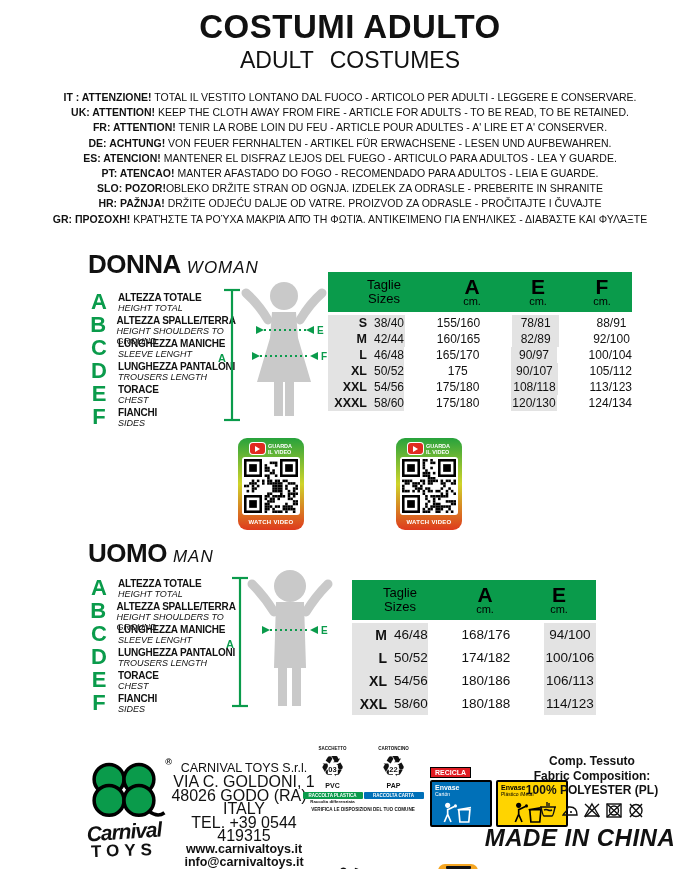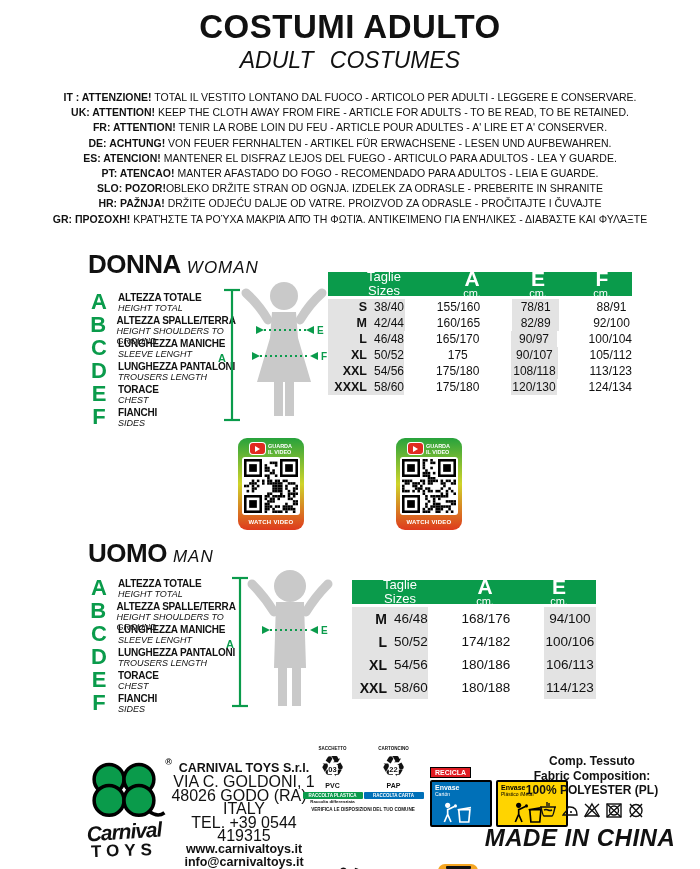--- a/index.html
+++ b/index.html
@@ -4,21 +4,21 @@
 <style>
   * { margin:0; padding:0; box-sizing:border-box; }
   html,body { background:#fff; }
   body { font-family:"Liberation Sans", sans-serif; color:#111; }
   .page { position:relative; width:700px; height:869px; background:#fff; overflow:hidden; margin:0 auto;border-radius:19px; }
 
   
   .title { position:absolute; top:8px; left:0; width:100%; text-align:center;
            font-size:33px; font-weight:bold; letter-spacing:.5px; }
   .subtitle { position:absolute; top:47px; left:0; width:100%; text-align:center;
-              font-size:23px; font-style:italic; word-spacing:10px; }
+              font-size:23px; word-spacing:10px; }
 
   
   .warnings { position:absolute; top:90px; left:0; width:100%; text-align:center; }
   .wline { font-size:10.5px; line-height:15.2px; white-space:nowrap; }
   .wline .wp { font-weight:bold; }
 
   
   .section-title { position:absolute; left:88px; }
   .st-it { font-size:26px; font-weight:bold; letter-spacing:-.5px; }
   .st-en { font-size:17px; font-style:italic; margin-left:6px; letter-spacing:1px; }
@@ -29,21 +29,21 @@
   .leg-letter { width:30px; font-size:22px; line-height:20px; font-weight:bold; color:#0a9b4b; text-align:center; }
   .leg-text { padding-left:4px; }
   .leg-it { font-size:10px; font-weight:bold; line-height:11px; letter-spacing:-.2px; }
   .leg-en { font-size:9px; font-style:italic; line-height:10px; }
 
   
   .figure { position:absolute; }
 
   
   .stable { position:absolute; }
-  .st-head { display:flex; background:#0a9b4b; color:#ffffff; height:24px; }
+  .st-head { display:flex; background:#0a9b4b; color:#000000; height:40px; }
   .h-sizes { display:flex; flex-direction:column; align-items:center; justify-content:center; font-size:13px; line-height:14.5px; }
   .h-col { display:flex; flex-direction:column; align-items:center; justify-content:center; }
   .h-col b { font-size:21px; line-height:18px; }
   .h-col span { font-size:11px; line-height:11px; }
   .st-body { margin-top:3px; }
   .st-row { display:flex; }
   .c-size { display:flex; align-items:center; }
   .c-size b { text-align:right; padding-right:7px; }
   .c-val { display:flex; align-items:center; justify-content:center;margin-left:32px; }
   .g { background:#e3e3e3; }
@@ -68,21 +68,21 @@
   .qr-pattern { width:54px; height:54px; fill:#000; }
   .qr-bottom { margin-top:auto; margin-bottom:3px; color:#fff; font-weight:bold; font-size:6px; letter-spacing:.3px; }
 
   
   .logo-block { position:absolute; left:74px; top:760px; width:100px; text-align:center; }
   .logo-reg { position:absolute; top:-3px; right:2px; font-size:9px; font-weight:bold; }
   .logo-text1 { font-size:21px; font-weight:bold; font-style:italic; letter-spacing:-1px; transform:rotate(-4deg); line-height:20px; }
   .logo-text2 { font-size:17px; font-weight:bold; letter-spacing:5px; transform:rotate(-2deg); line-height:17px; }
 
   .address { position:absolute; left:168px; top:761px; width:152px; text-align:center; }
-  .addr-name { font-size:12.5px; font-weight:bold; line-height:14px; }
+  .addr-name { font-size:12.5px; font-weight:normal; line-height:14px; }
   .addr-line { font-size:16px; line-height:13.5px; }
   .addr-bold { font-size:12.5px; font-weight:bold; line-height:13.5px; }
 
   .ric-block { position:absolute; left:297px; top:746px; width:132px; }
   .ric-cols { display:flex; gap:1px; justify-content:center; }
   .ric-col { width:60px; text-align:center; }
   .ric-label { font-size:4.5px; font-weight:bold; line-height:6px; height:6px; overflow:hidden; }
   .ric-sym { position:relative; height:30px; }
   .ric-glyph { font-family:"DejaVu Sans", sans-serif; font-size:28px; line-height:30px; }
   .ric-num { position:absolute; left:50%; top:13px; transform:translateX(-50%); background:#fff;

